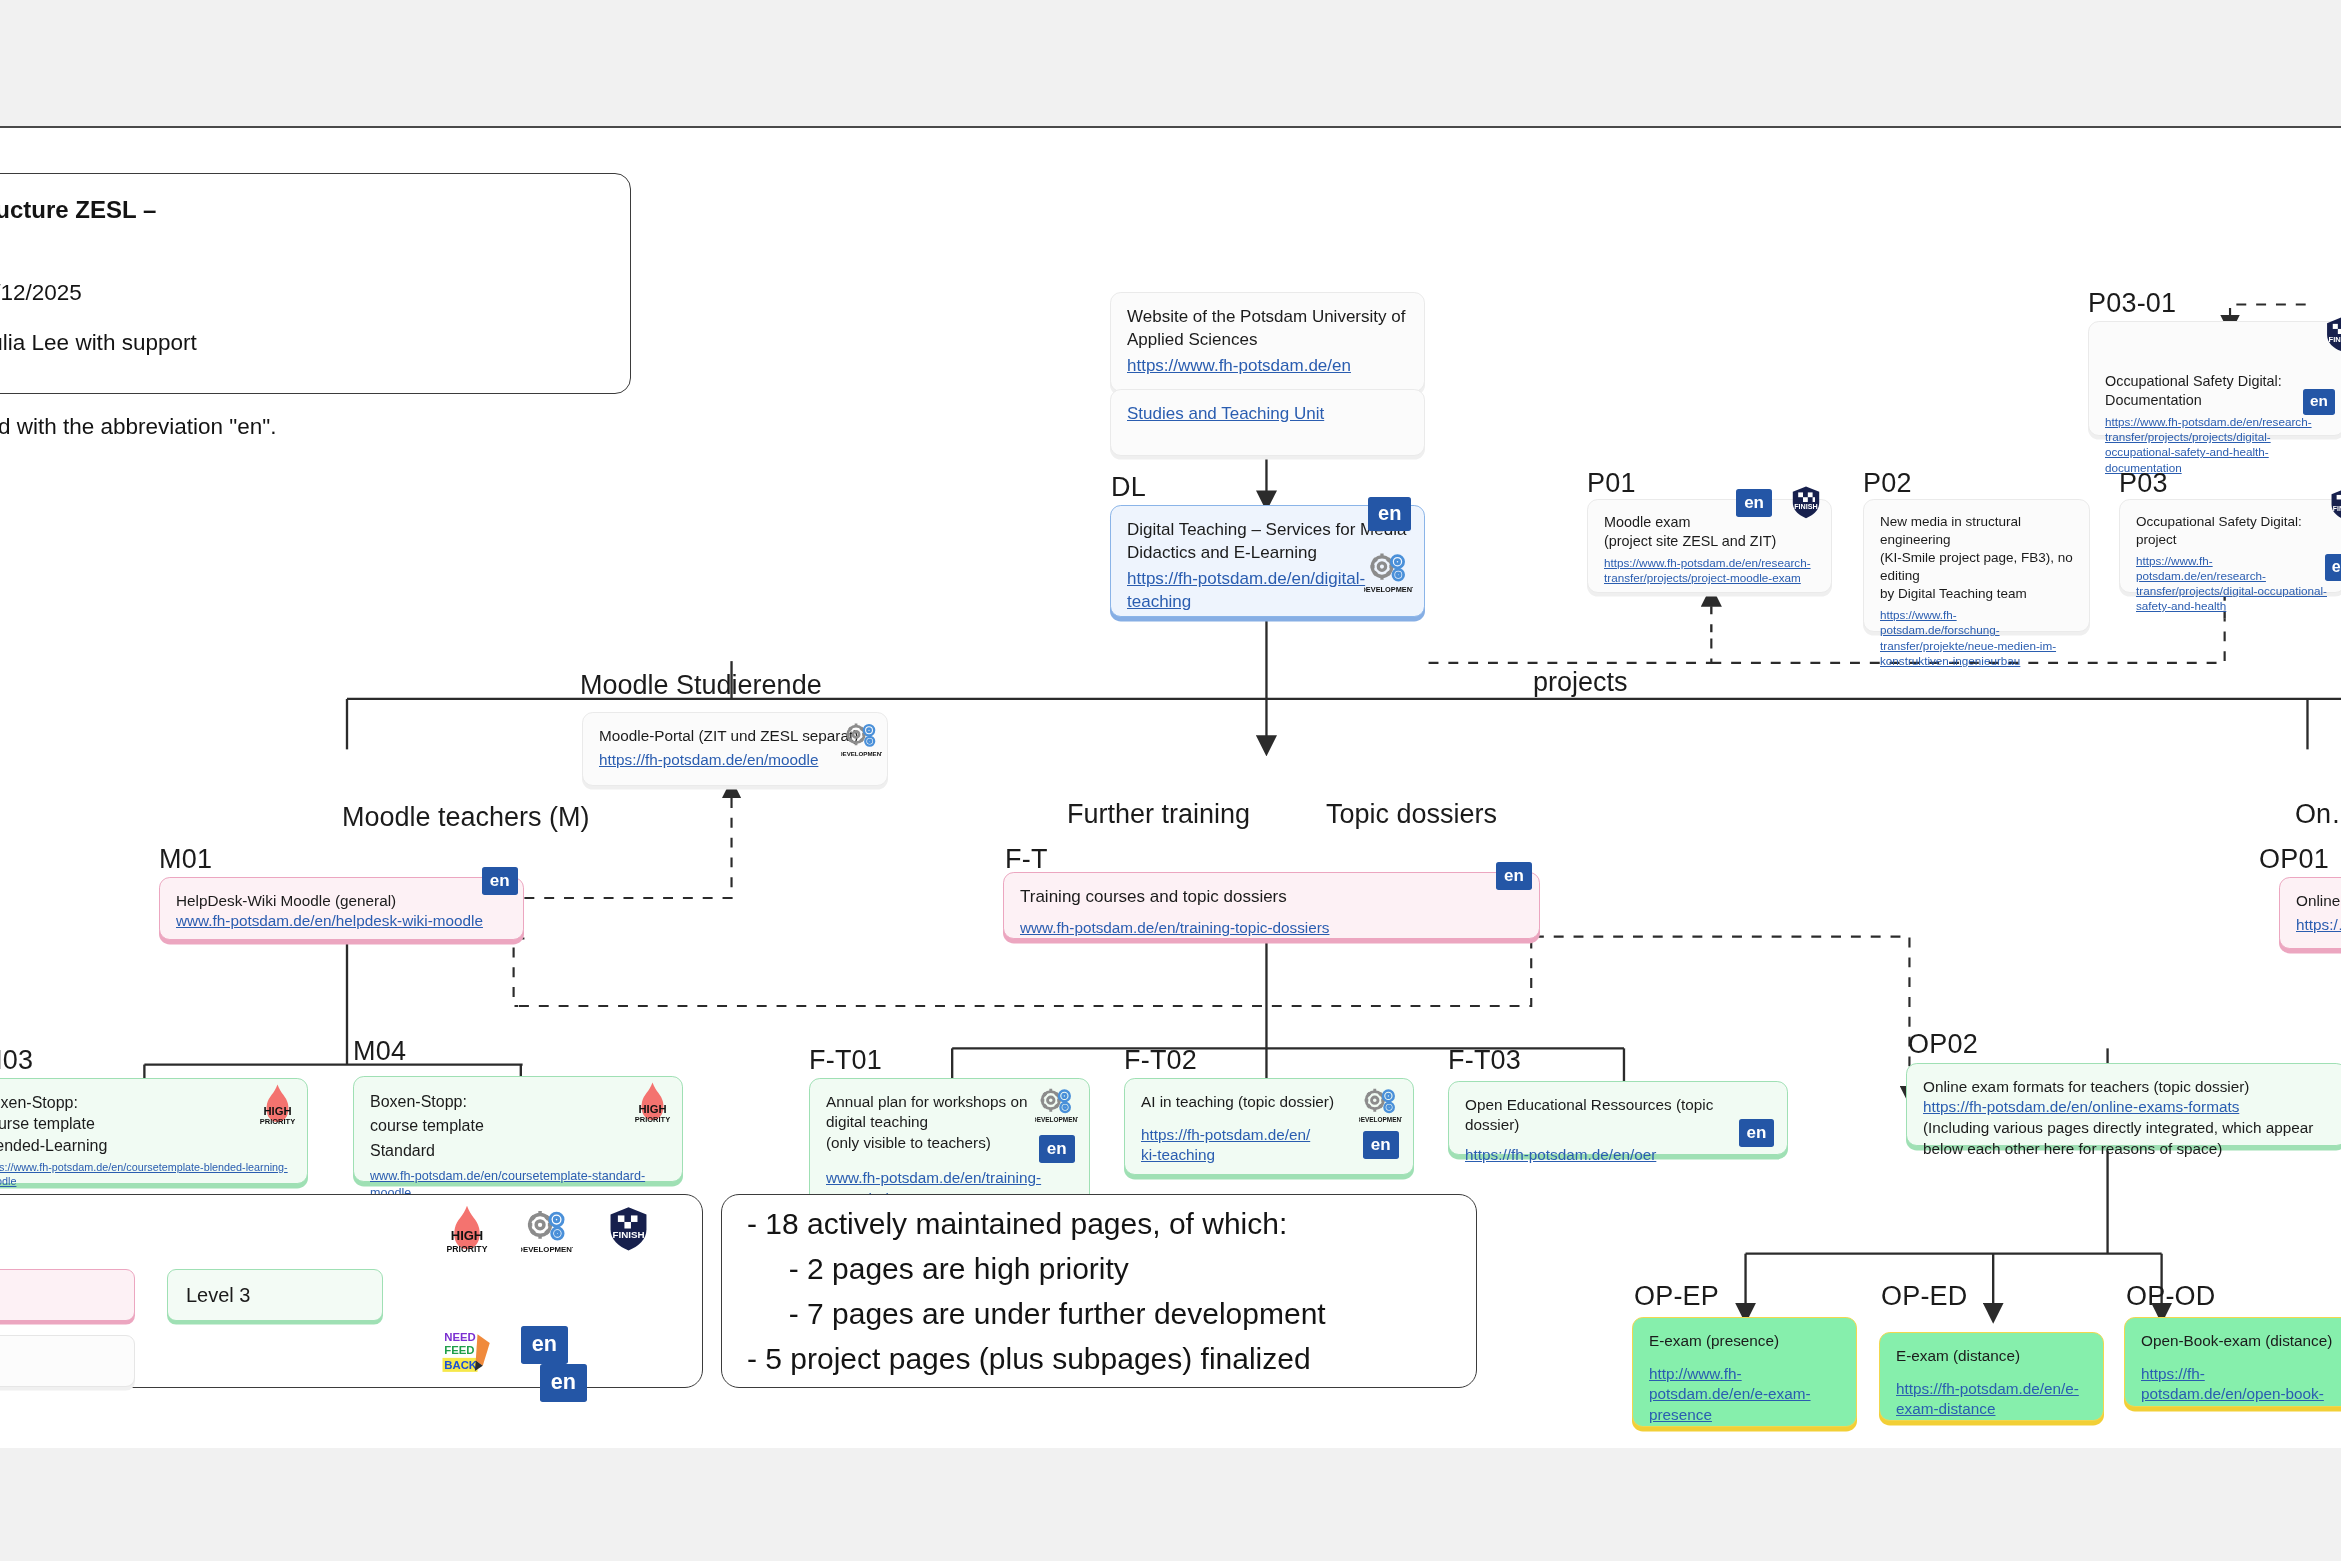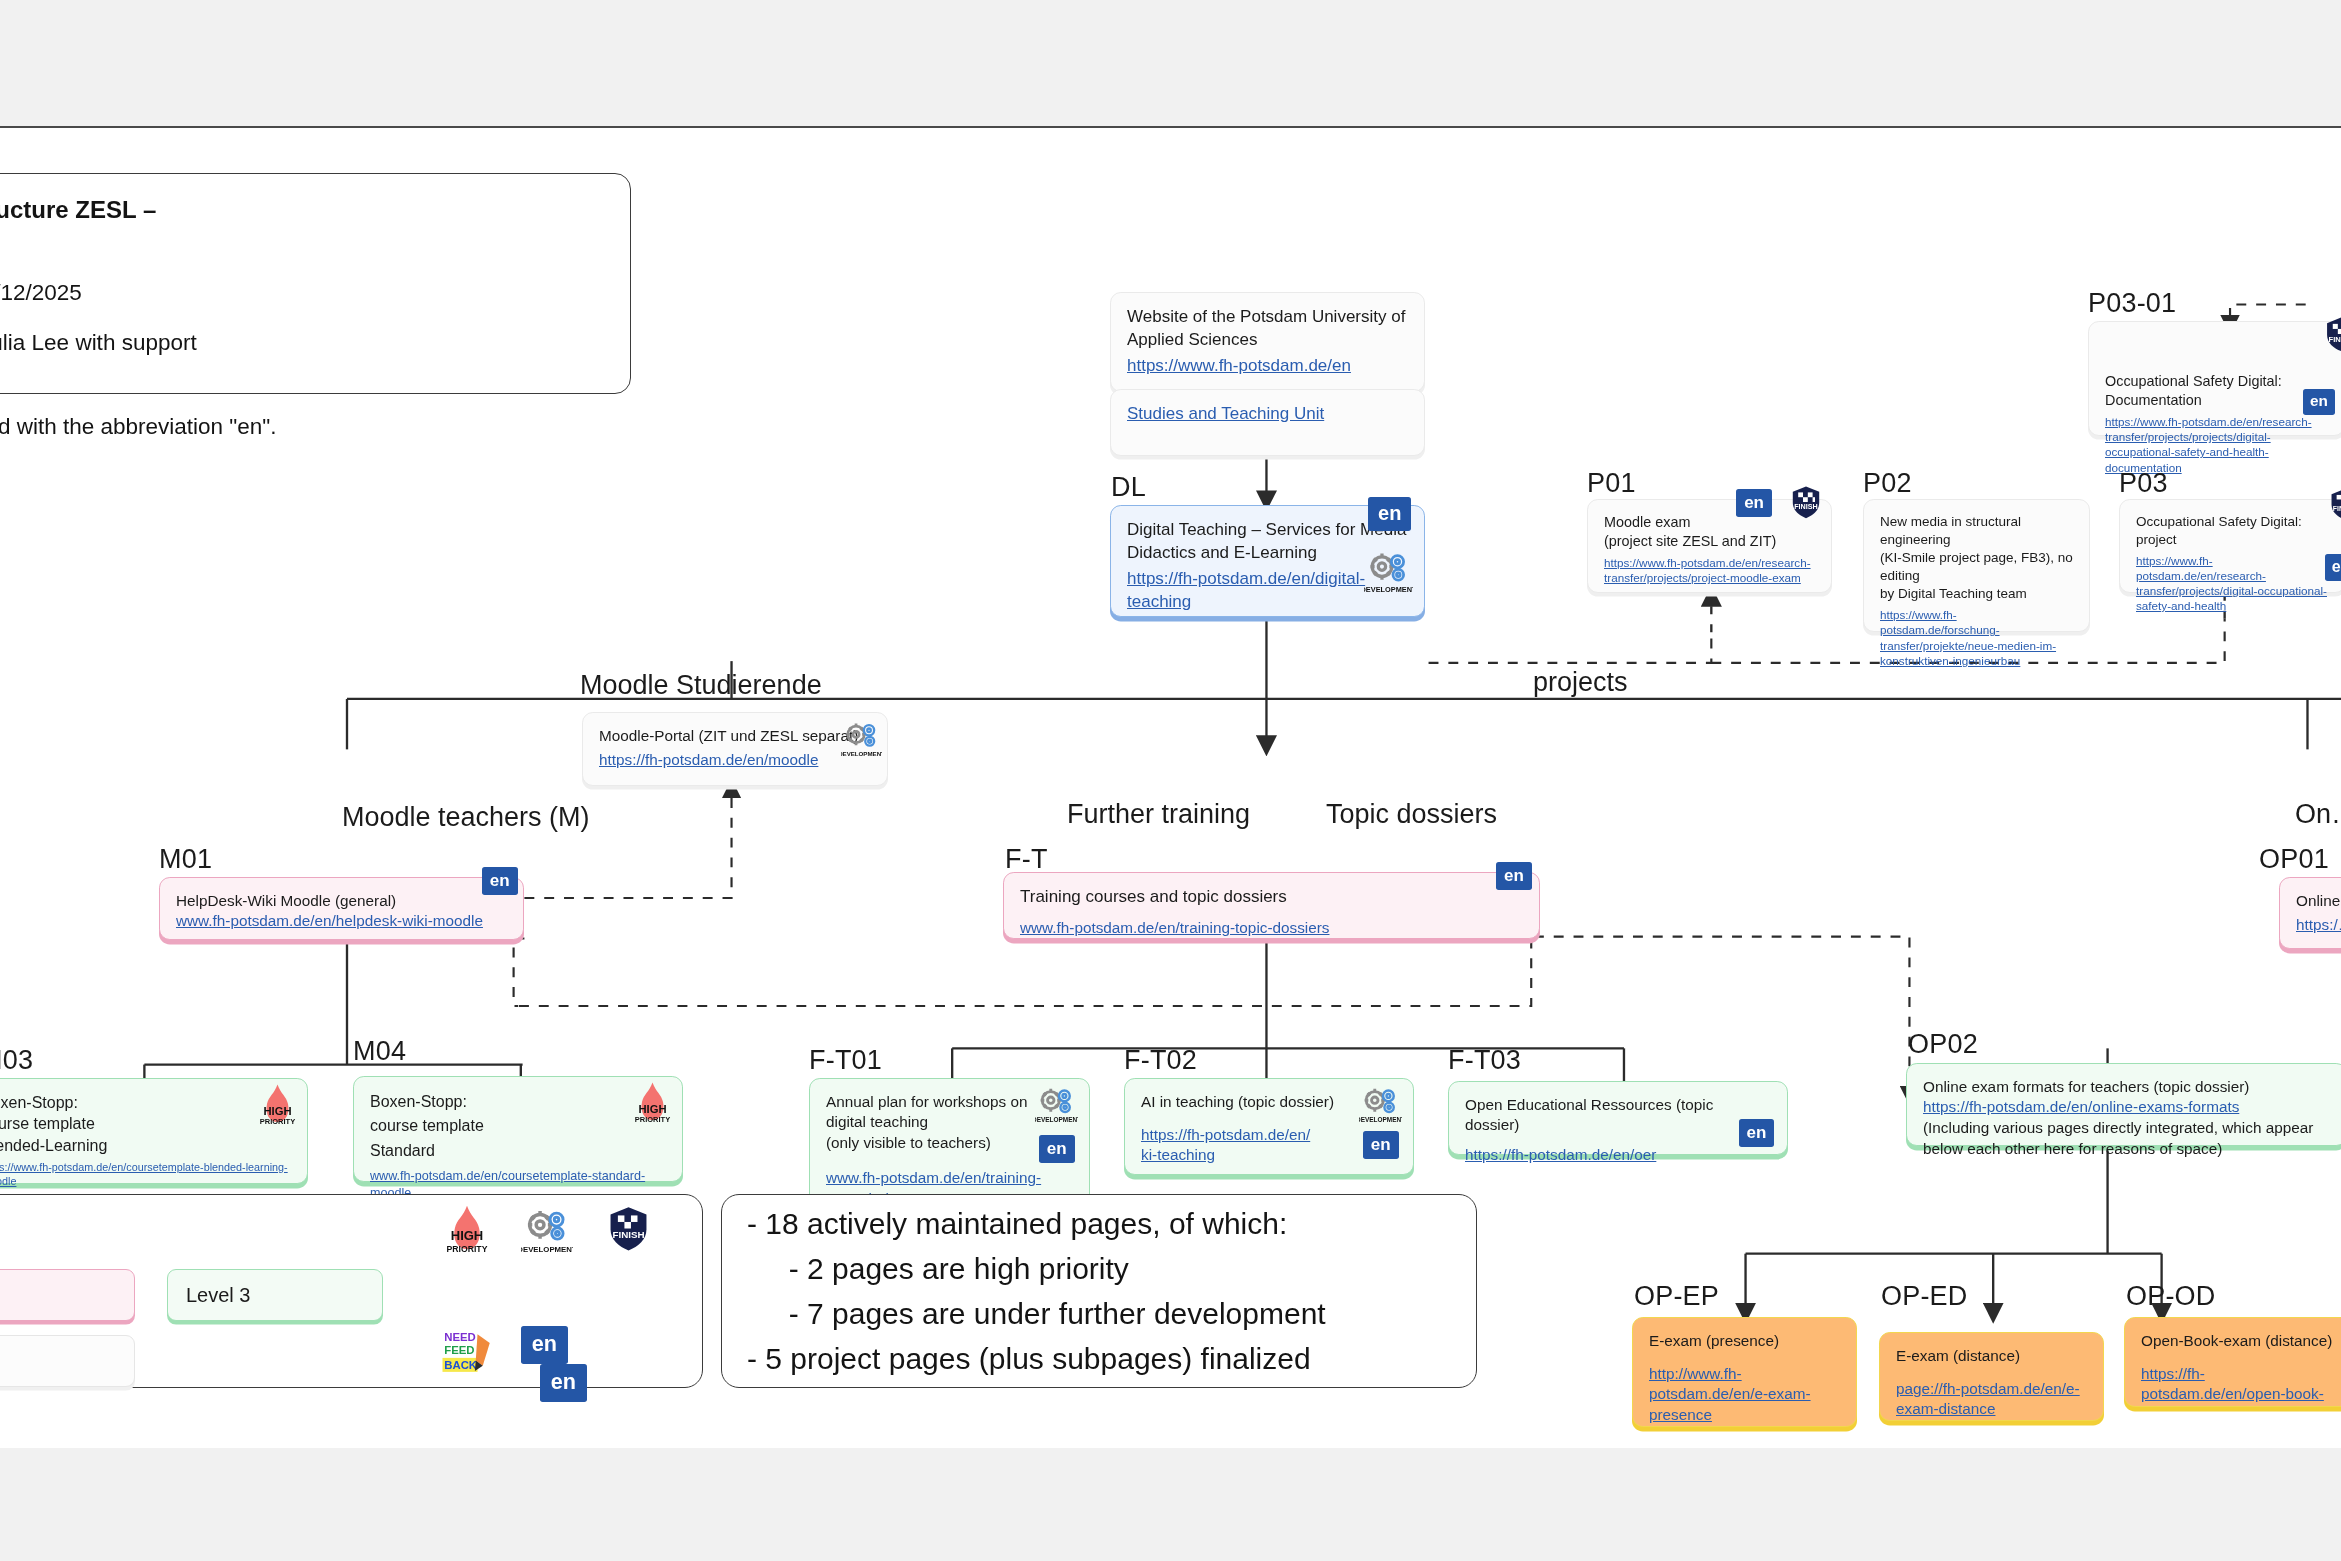--- a/index.html
+++ b/index.html
@@ -25,21 +25,21 @@
   .node .lnk{display:block;font-size:17px;line-height:1.35;color:#2a5db0;
              text-decoration:underline;word-break:break-word;margin-top:3.6px;}
   .node .lnk.tiny{font-size:11.7px;line-height:1.3;}
   .node .lnk.inline{margin-top:0;}
 
   
   .n-plain {background:#fbfbfb;border:0.9px solid #eaeaea;box-shadow:0 3.6px 0 #efefef;}
   .n-blue  {background:#eef4fd;border:0.9px solid #8ab4e8;box-shadow:0 4.5px 0 #86aee4;}
   .n-pink  {background:#fdf1f5;border:0.9px solid #eca6c0;box-shadow:0 4.5px 0 #eca6c0;}
   .n-green {background:#f1fbf3;border:0.9px solid #9fe0b4;box-shadow:0 4.5px 0 #9fe0b4;}
-  .n-yellow{background:#fdba74;border:0.9px solid #f2d74e;box-shadow:0 4.5px 0 #f2cf36;}
+  .n-yellow{background:#86efac;border:0.9px solid #f2d74e;box-shadow:0 4.5px 0 #f2cf36;}
 
   
   .code{position:absolute;font-size:27px;color:#1b1b1b;letter-spacing:0.2px;white-space:nowrap;}
   .grouplabel{position:absolute;font-size:27px;color:#1b1b1b;white-space:nowrap;}
 
   
   .en-badge{position:absolute;background:#2456a6;color:#fff;font-size:20px;font-weight:bold;
             line-height:1;padding:6.3px 10px 8px;border-radius:2.7px;}
   .ico{position:absolute;width:49px;height:49px;}
   .ico svg{width:100%;height:100%;display:block;}
@@ -402,21 +402,21 @@
 
   <div class="code" style="left:1634px;top:1153px;">OP-EP</div>
   <div class="node n-yellow" style="left:1632px;top:1189px;width:225px;height:110px;">
     <div class="ttl" style="font-size:15.3px;">E-exam (presence)</div>
     <a class="lnk" style="font-size:15.3px;margin-top:12.6px;">http://www.fh-potsdam.de/en/e-exam-presence</a>
   </div>
 
   <div class="code" style="left:1881px;top:1153px;">OP-ED</div>
   <div class="node n-yellow" style="left:1879px;top:1204px;width:225px;height:89px;">
     <div class="ttl" style="font-size:15.3px;">E-exam (distance)</div>
-    <a class="lnk" style="font-size:15.3px;margin-top:12.6px;">page://fh-potsdam.de/en/e-exam-distance</a>
+    <a class="lnk" style="font-size:15.3px;margin-top:12.6px;">https://fh-potsdam.de/en/e-exam-distance</a>
   </div>
 
   <div class="code" style="left:2126px;top:1153px;">OP-OD</div>
   <div class="node n-yellow" style="left:2124px;top:1189px;width:241px;height:90px;">
     <div class="ttl" style="font-size:15.3px;">Open-Book-exam (distance)</div>
     <a class="lnk" style="font-size:15.3px;margin-top:12.6px;">https://fh-potsdam.de/en/open-book-</a>
   </div>
 
   <div class="infobox" style="left:-288px;top:1066px;width:991px;height:194px;border-radius:18px;">
   </div>

